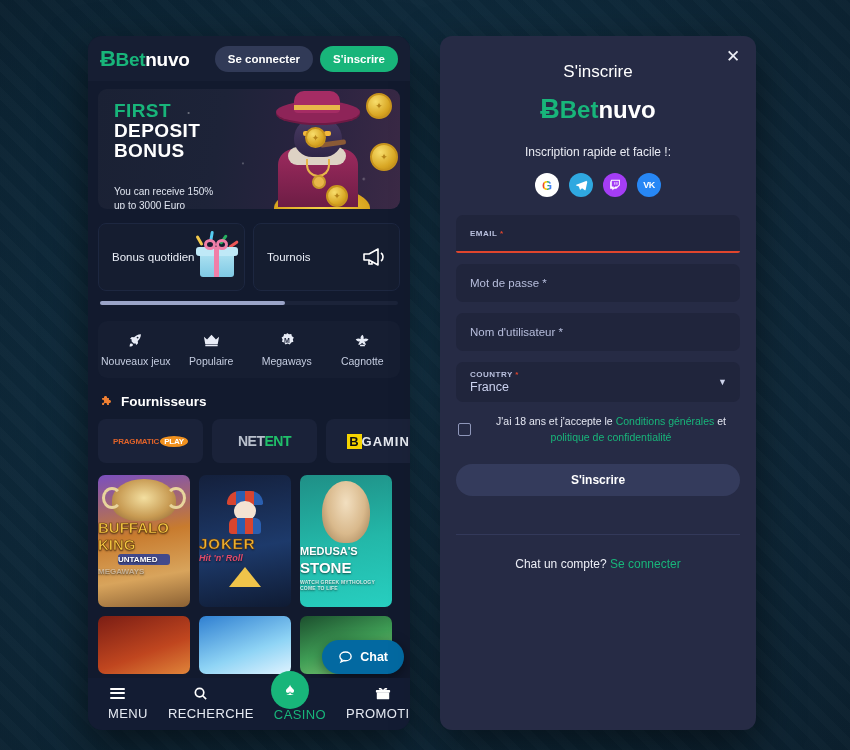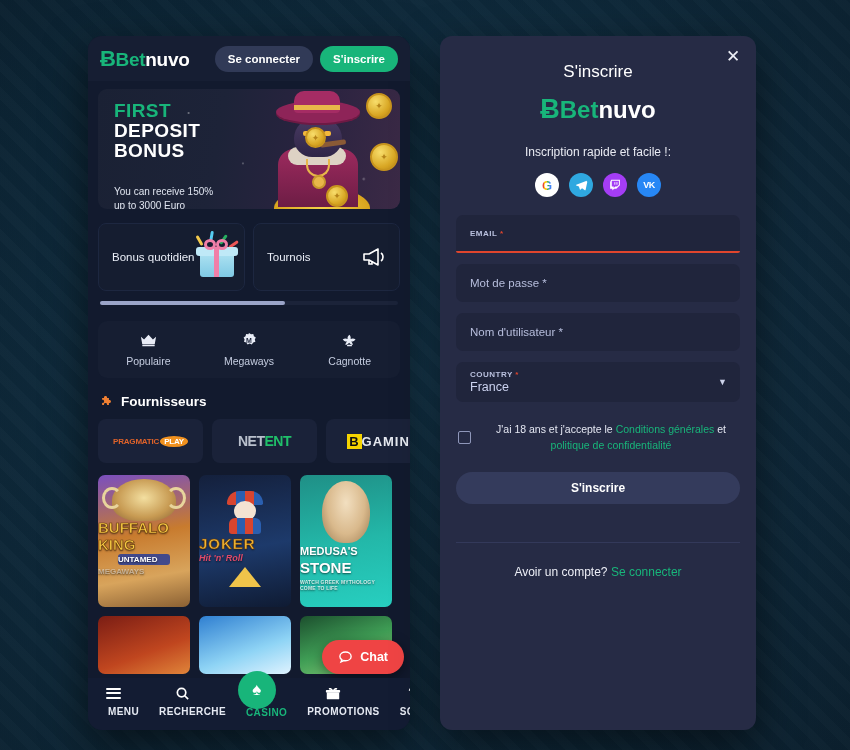--- a/index.html
+++ b/index.html
@@ -204,34 +204,34 @@
 
   .games-row2 { display:flex; gap:9px; margin: 9px 0 0 10px; }
   .game2 { width: 92px; height: 58px; border-radius: 7px; flex:none; cursor:pointer; }
   .gg1 { background: linear-gradient(160deg,#7b1d14,#c0461f 60%,#e0853a); }
   .gg2 { background: linear-gradient(160deg,#2f7fd1,#8fd4f5 60%,#dff3ff); }
   .gg3 { background: linear-gradient(160deg,#1c4f2e,#3f9d55 50%,#8fd27b); }
 
   
   .chat-pill {
     position: absolute; right: 6px; bottom: 56px; height: 34px;
-    background: #ef4444; border-radius: 18px; display: flex; align-items: center;
+    background: #0369a1; border-radius: 18px; display: flex; align-items: center;
     gap: 7px; padding: 0 16px; color: #fff; font-size: 12.5px; font-weight: bold;
     cursor: pointer; box-shadow: 0 4px 14px rgba(0,0,0,.45);
   }
 
   
   .bottom-nav {
     position: absolute; left: 0; right: 0; bottom: 0; height: 52px;
     background: #131c33; display: flex; align-items: flex-start; padding-top: 7px;
   }
   .nav-item { flex: 1; display: flex; flex-direction: column; align-items: center; gap: 5px; cursor: pointer; }
   .nav-item .nicon { color: #fff; font-size: 15px; line-height: 1; height: 16px;
                      display:flex; align-items:center; justify-content:center;}
-  .nav-item .nlabel { font-size: 10px; color: #e6eaf3; letter-spacing: 0.4px; font-weight: bold; padding-left: 20px;}
+  .nav-item .nlabel { font-size: 13px; color: #e6eaf3; letter-spacing: 0.4px; font-weight: normal; padding-left: 20px;}
   .nav-item.active .nlabel { color: #18b57a; }
   .casino-fab {
     position: absolute; left: 50%; transform: translateX(-50%); top: -14px;
     width: 38px; height: 38px; border-radius: 50%; background: #18b57a;
     display: flex; align-items: center; justify-content: center;
     color: #fff; font-size: 17px;
   }
   .nav-item.casino { position: relative; padding-top: 22px; }
   .hamburger span { display:block; width: 15px; height: 2px; background:#fff; margin: 2.5px 0; border-radius:1px;}
 
@@ -267,21 +267,21 @@
            padding: 0 14px; cursor: text; position: relative; }
   .field.focused { border-bottom: 2px solid #e0452d; border-radius: 7px 7px 2px 2px; }
   .field .flabel-small { font-size: 8px; color: #b9c0de; font-weight: bold; letter-spacing: 0.5px; }
   .field .fplaceholder { font-size: 11.5px; color: #b7bedd; }
   .field .fvalue { font-size: 12.5px; color: #cbd2ef; margin-top: 1px; }
   .req { color: #e0452d; }
   .fields-wrap { margin-top: 18px; }
   .caret { position: absolute; right: 13px; top: 50%; transform: translateY(-50%);
            color: #cdd3ea; font-size: 9px; }
 
-  .terms { display: flex; align-items: center; gap: 13px; margin-top: 20px; padding: 0 2px; }
+  .terms { display: flex; align-items: center; gap: 13px; margin-top: 12px; padding: 0 2px; }
   .cbox { width: 13px; height: 13px; border: 1px solid #8f97ba; border-radius: 2px;
           flex: none; cursor: pointer; background: transparent; }
   .terms-text { font-size: 10.5px; color: #e4e7f2; line-height: 1.5; text-align: center; flex: 1;}
   .lnk { color: #18b57a; cursor: pointer; }
 
   .submit {
     margin-top: 18px; width: 100%; height: 32px; border-radius: 16px;
     background: #343b5c; color: #fff; font-size: 12px; font-weight: bold;
     border: none; cursor: pointer;
   }
@@ -363,20 +363,26 @@
         </svg>
       </div>
     </div>
 
     <div class="scroll-track">
       <div class="scroll-thumb"></div>
     </div>
 
     <div class="cat-row">
       <div class="cat">
+        <svg class="cicon" width="15" height="15" viewBox="0 0 16 16" fill="#e8ecf6">
+          <path d="M13.5 1.2c-3 .2-5.3 1.5-7 3.4L4 4.3 2.2 6.1l2 1.1c-.3.6-.5 1-.6 1.4l1.4 1.4 1.4 1.4c.4-.1.8-.3 1.4-.6l1.1 2L10.7 11l-.3-2.5c1.9-1.7 3.2-4 3.4-7zM10.2 5.9a1 1 0 1 1 0-2 1 1 0 0 1 0 2zM2.6 11.2c-.8.8-.9 3.2-.9 3.2s2.4-.1 3.2-.9c.5-.5.5-1.3 0-1.8-.5-.5-1.3-.5-2.3-.5z"></path>
+        </svg>
+        <span class="clabel">Nouveaux jeux</span>
+      </div>
+      <div class="cat">
         <svg class="cicon" width="17" height="14" viewBox="0 0 18 14" fill="#e8ecf6">
           <path d="M1 3l3.3 3L9 1l4.7 5L17 3l-1.4 8H2.4L1 3z"></path>
             <rect x="2.4" y="11.6" width="13.2" height="1.6" rx="0.6"></rect>
         </svg>
         <span class="clabel">Populaire</span>
       </div>
       <div class="cat">
         <svg class="cicon" width="16" height="16" viewBox="0 0 16 16" fill="#e8ecf6">
           <path d="M8 0.6l2 1.2 2.3-.3.6 2.2 1.9 1.3-1 2.1.6 2.2-2.2.7-1.4 1.9-2.1-.9-2.1.9-1.4-1.9-2.2-.7.6-2.2-1-2.1 1.9-1.3.6-2.2 2.3.3z"></path>
           <text x="8" y="10.6" font-size="7" font-family="Liberation Sans" font-weight="bold" fill="#1a2239" text-anchor="middle">M</text>
@@ -551,17 +557,17 @@
     <div class="terms">
       <div class="cbox"></div>
       <div class="terms-text"><span>J'ai 18 ans et j'accepte le </span><span class="lnk">Conditions générales</span><span> et</span><br><span class="lnk">politique de confidentialité</span></div>
     </div>
 
     <button class="submit">S'inscrire</button>
 
     <div class="divider"></div>
 
     <div class="have-acct">
-      <span>Avoir un compte?</span>
+      <span>Chat un compte?</span>
       <span class="lnk">Se connecter</span>
     </div>
   </div>
 </div>
 
 </body></html>

